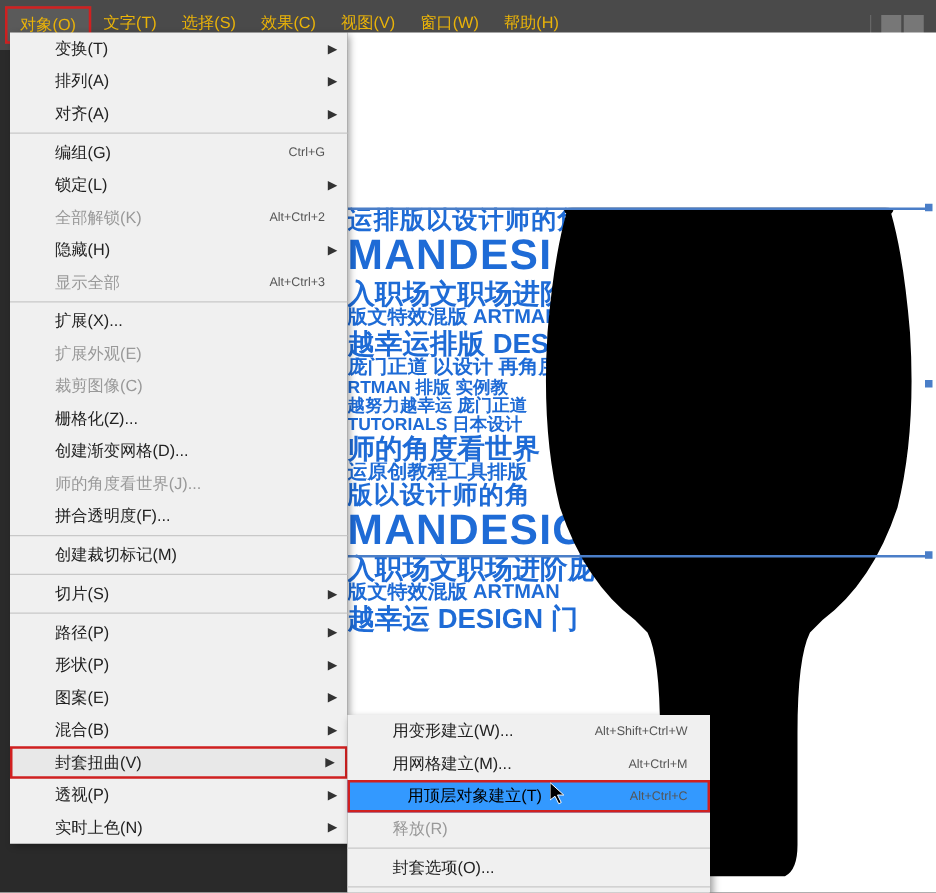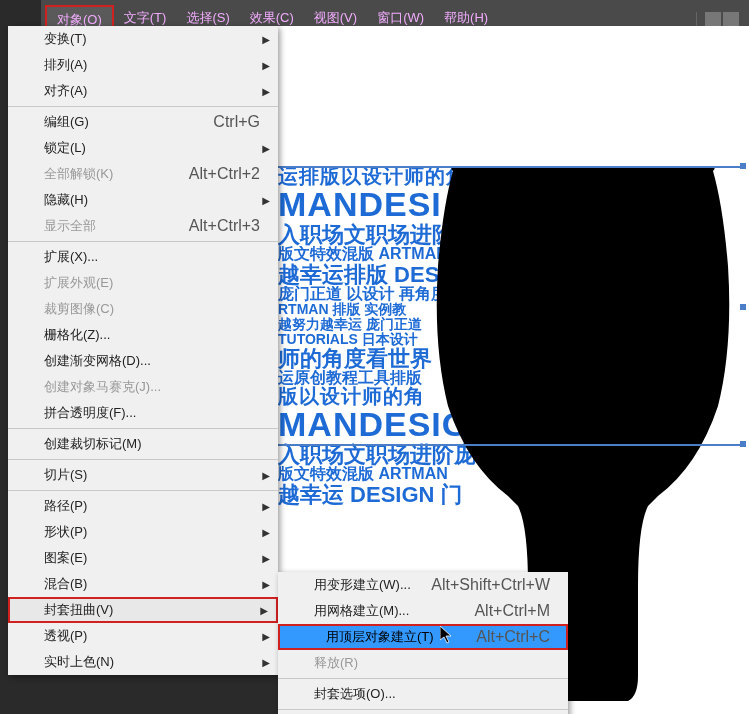--- a/index.html
+++ b/index.html
@@ -1,29 +1,29 @@
 <!DOCTYPE html>
 <html><head>
 <meta charset="utf-8">
 <style>
 * { margin: 0; padding: 0; box-sizing: border-box; font-family: "Microsoft YaHei", sans-serif; }
 body { width: 749px; height: 714px; background: #2a2a2a; overflow: hidden; position: relative; }
 
-.menubar { height: 40px; background: #4a4a4a; display: flex; align-items: center; padding: 0 4px; color: #f0abfc; font-size: 13px; margin-left: 41px; }
+.menubar { height: 40px; background: #4a4a4a; display: flex; align-items: center; padding: 0 4px; color: #eab308; font-size: 13px; }
 .menubar-item { padding: 4px 10px; cursor: pointer; }
 .menubar-item.active { background: #5a5a5a; border: 2px solid #d02020; }
 .menubar-right { margin-left: auto; display: flex; gap: 4px; padding: 0 6px; }
 .menubar-icon-group { display: flex; border-left: 1px solid #666; padding-left: 8px; gap: 2px; }
 .icon-box { width: 16px; height: 16px; background: #777; }
 
 .dropdown1 { position: absolute; left: 8px; top: 26px; width: 270px; background: #f0f0f0; box-shadow: 2px 2px 6px rgba(0,0,0,0.4); z-index: 10; }
 .menu-item { display: flex; align-items: center; padding: 4px 18px 4px 36px; font-size: 13px; color: #222; cursor: default; position: relative; min-height: 22px; }
 .menu-item.disabled { color: #999; }
 .menu-item.highlighted { border: 2px solid #d02020; background: #e8e8e8; padding: 2px 16px 2px 34px; }
-.menu-shortcut { margin-left: auto; color: #555; font-size: 16px; }
+.menu-shortcut { margin-left: auto; color: #555; font-size: 10px; }
 .menu-arrow { position: absolute; right: 8px; font-size: 10px; color: #333; }
 .menu-sep { height: 1px; background: #c8c8c8; margin: 2px 0; }
 
 .dropdown2 { position: absolute; left: 278px; top: 572px; width: 290px; background: #f0f0f0; box-shadow: 2px 2px 6px rgba(0,0,0,0.4); z-index: 11; }
 .menu-item.sub-highlighted { background: #3399ff; color: #000; border: 2px solid #d02020; padding: 2px 16px 2px 46px; }
 .cursor { position: absolute; left: 440px; top: 626px; z-index: 20; font-size: 14px; color: #000; }
 
 .canvas { position: absolute; left: 278px; top: 26px; right: 0; bottom: 0; background: #fff; overflow: hidden; }
 .art-text { position: absolute; left: 0; top: 140px; width: 460px; color: #1e6bd6; font-weight: bold; line-height: 1.05; }
 .art-line { white-space: nowrap; overflow: hidden; }
@@ -135,21 +135,21 @@
     <div class="menu-item disabled">
       <span>裁剪图像(C)</span>
     </div>
     <div class="menu-item">
       <span>栅格化(Z)...</span>
     </div>
     <div class="menu-item">
       <span>创建渐变网格(D)...</span>
     </div>
     <div class="menu-item disabled">
-      <span>创建对象马赛克(J)...</span>
+      <span>师的角度看世界(J)...</span>
     </div>
     <div class="menu-item">
       <span>拼合透明度(F)...</span>
     </div>
     <div class="menu-sep"></div>
     <div class="menu-item">
       <span>创建裁切标记(M)</span>
     </div>
     <div class="menu-sep"></div>
     <div class="menu-item">

